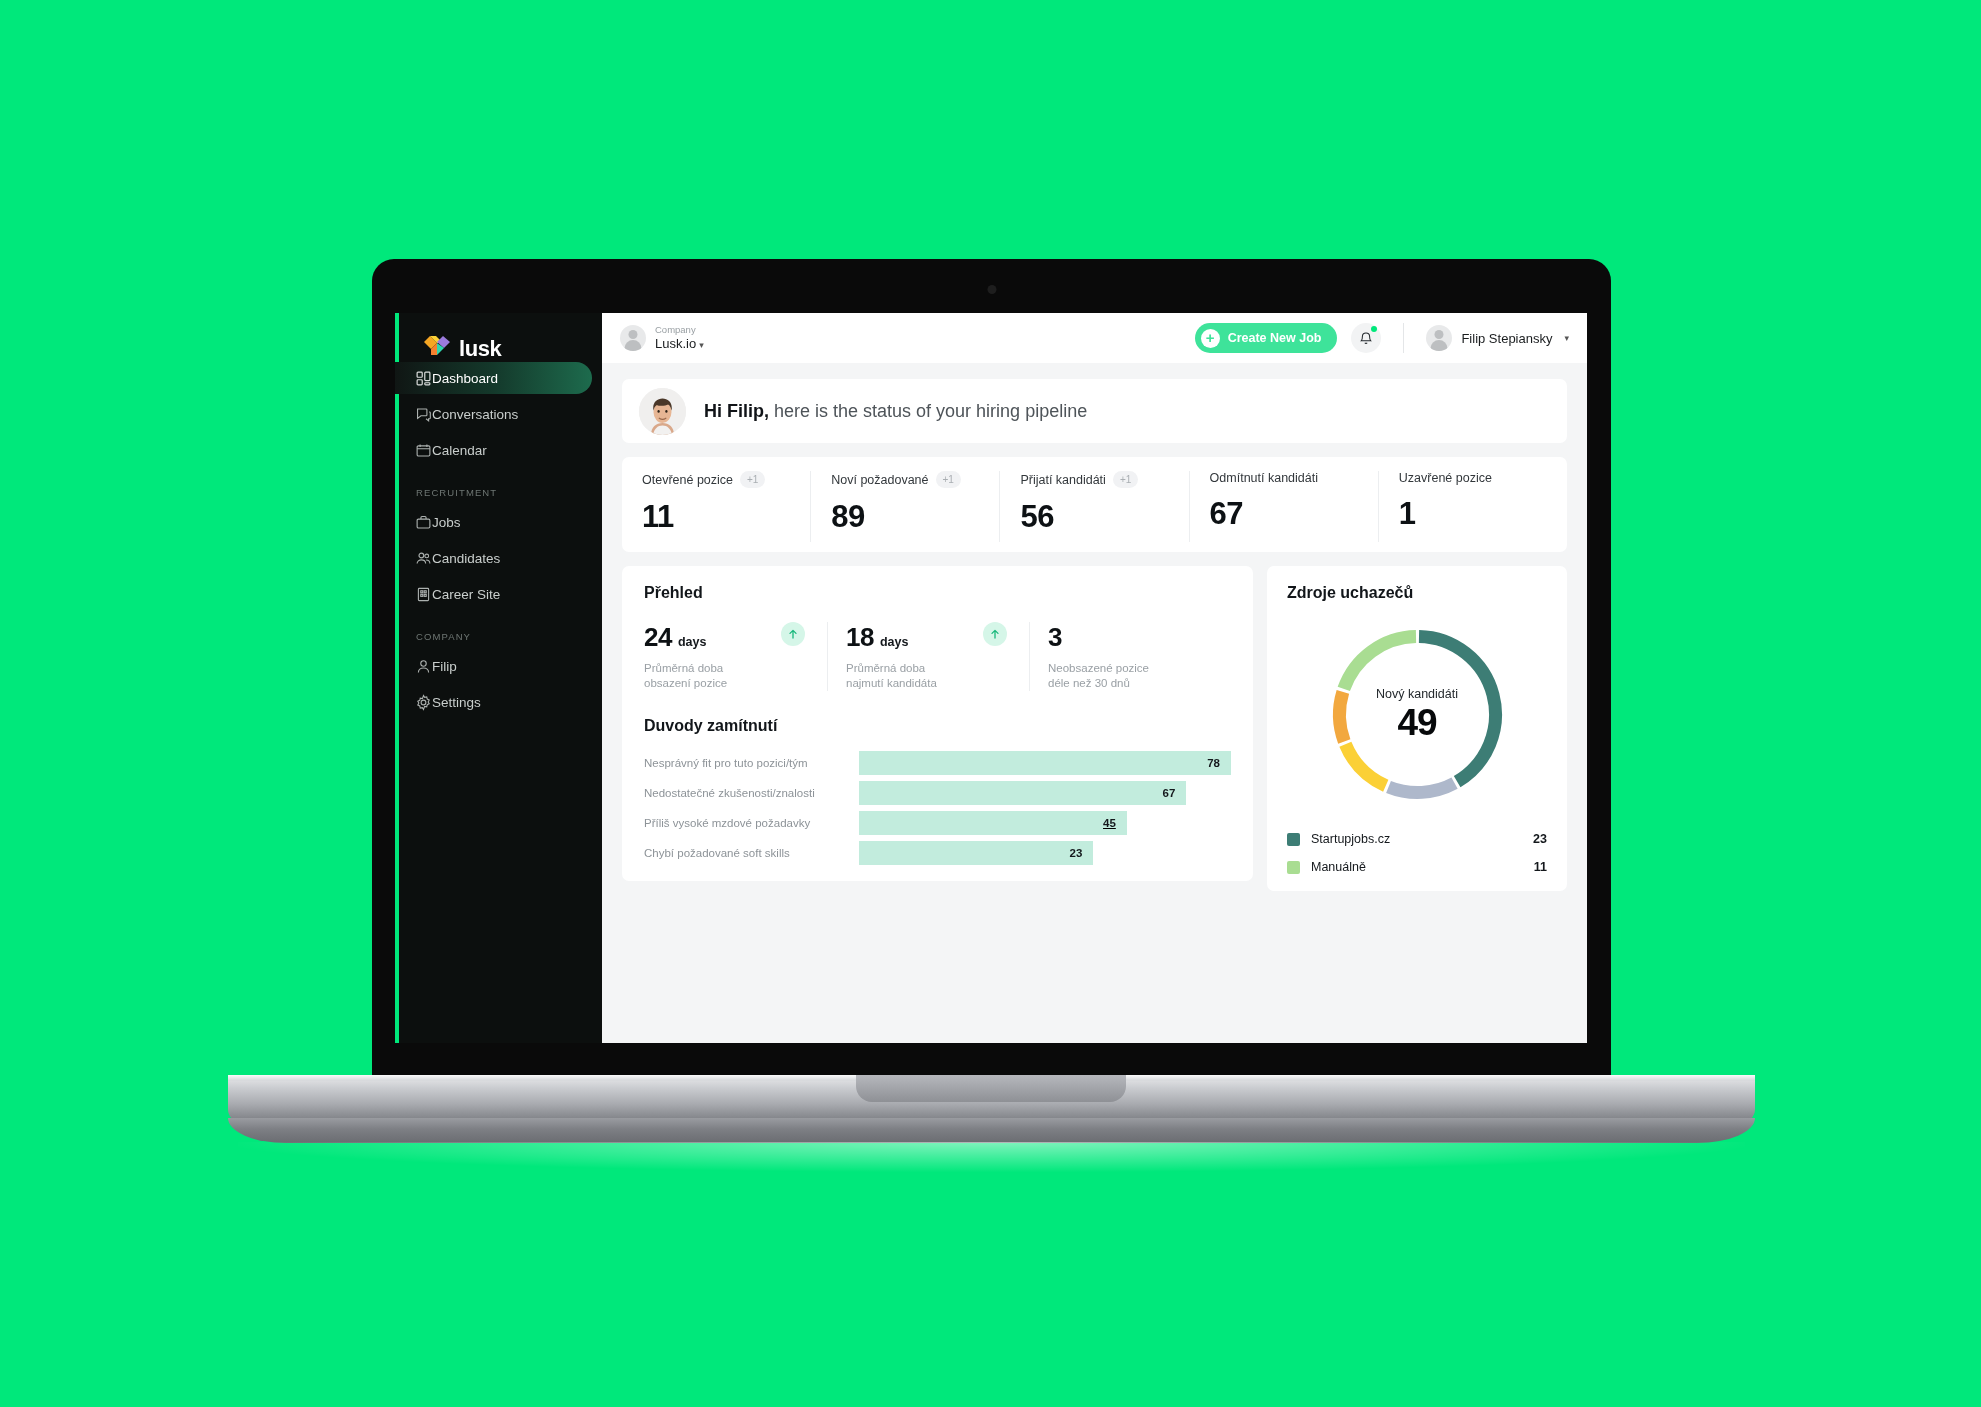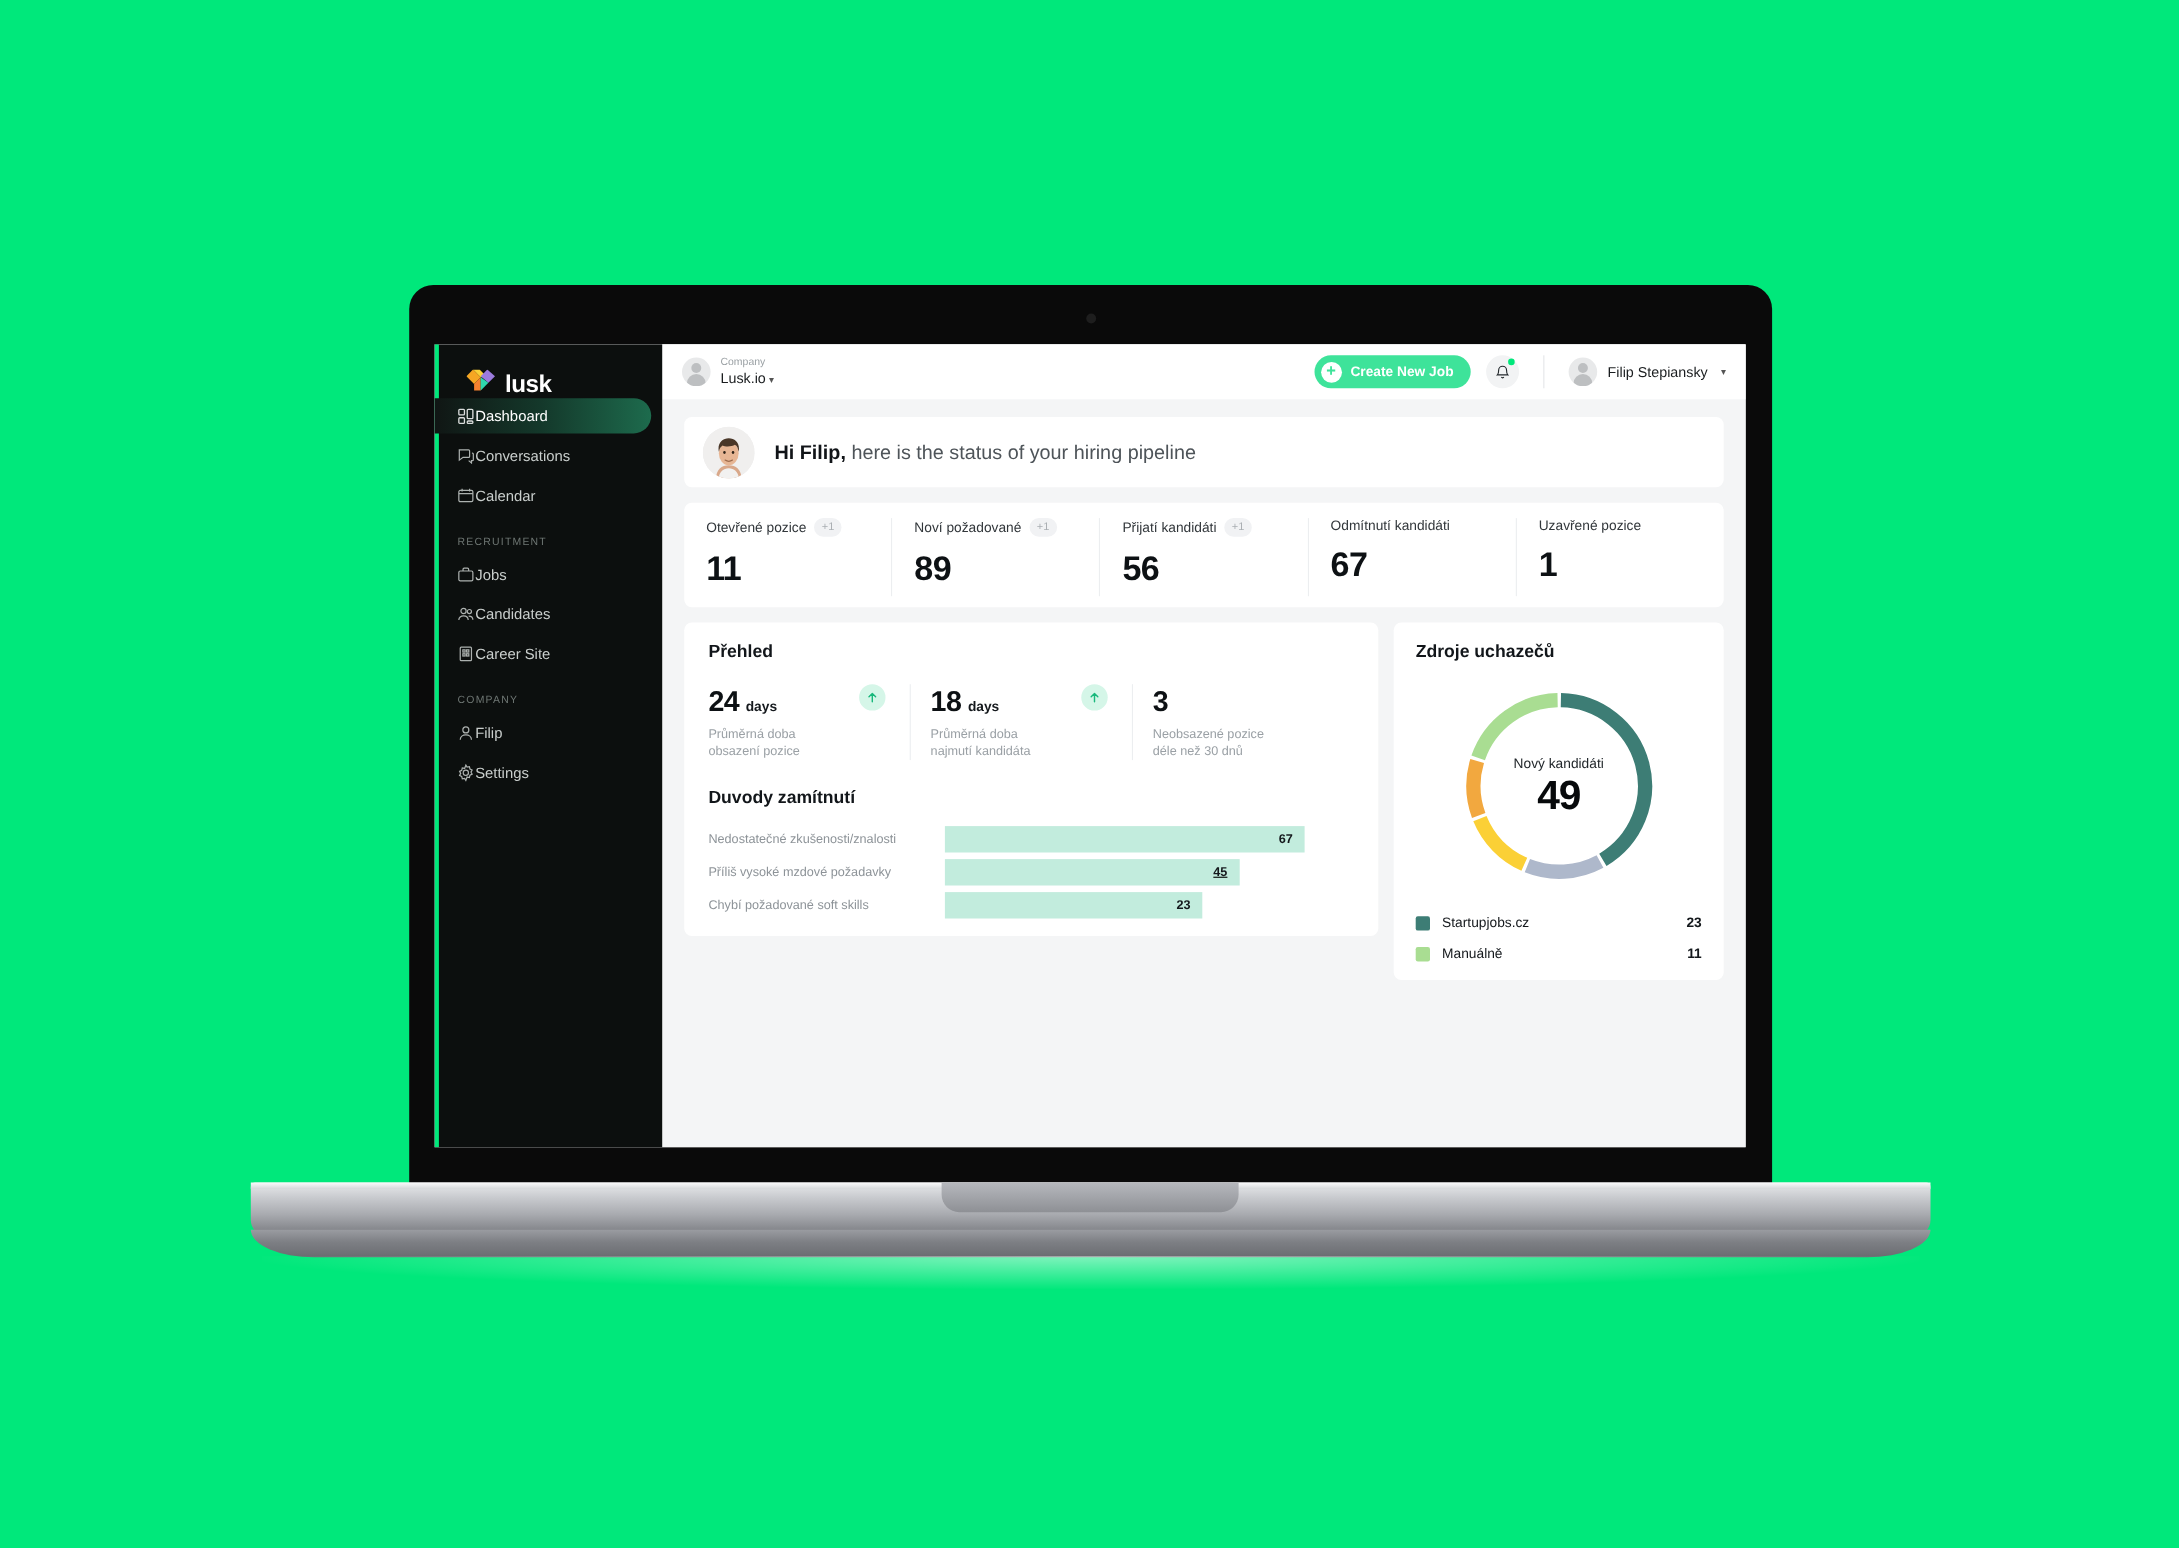--- a/index.html
+++ b/index.html
@@ -672,20 +672,28 @@
                   <div class="ov-top">
                     <span class="ov-num">3</span>
                   </div>
                   <div class="ov-sub">Neobsazené pozice</div>
                   <div class="ov-sub" style="margin-top:0">déle než 30 dnů</div>
                 </div>
               </div>
 
               <div id="bars-title">Duvody zamítnutí</div>
 
+              <div class="bar-row">
+                <span class="bar-label">Nesprávný fit pro tuto pozici/tým</span>
+                <div class="bar-track">
+                  <div class="bar-fill" style="width: 100%;">
+                    <span class="bar-val">78</span>
+                  </div>
+                </div>
+              </div>
 
               <div class="bar-row">
                 <span class="bar-label">Nedostatečné zkušenosti/znalosti</span>
                 <div class="bar-track">
                   <div class="bar-fill" style="width: 88%;">
                     <span class="bar-val">67</span>
                   </div>
                 </div>
               </div>
 

